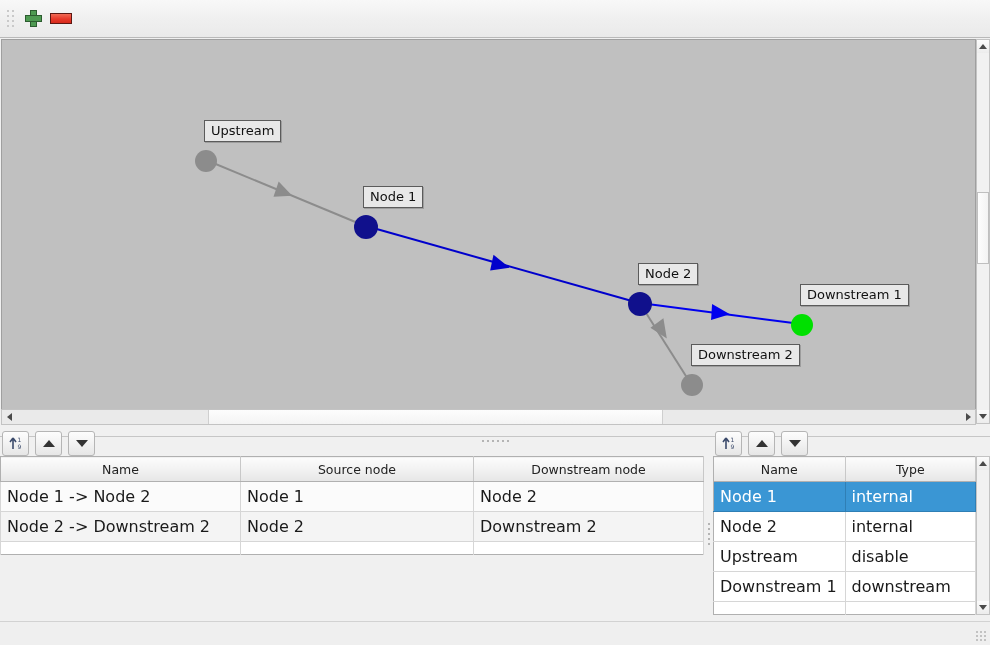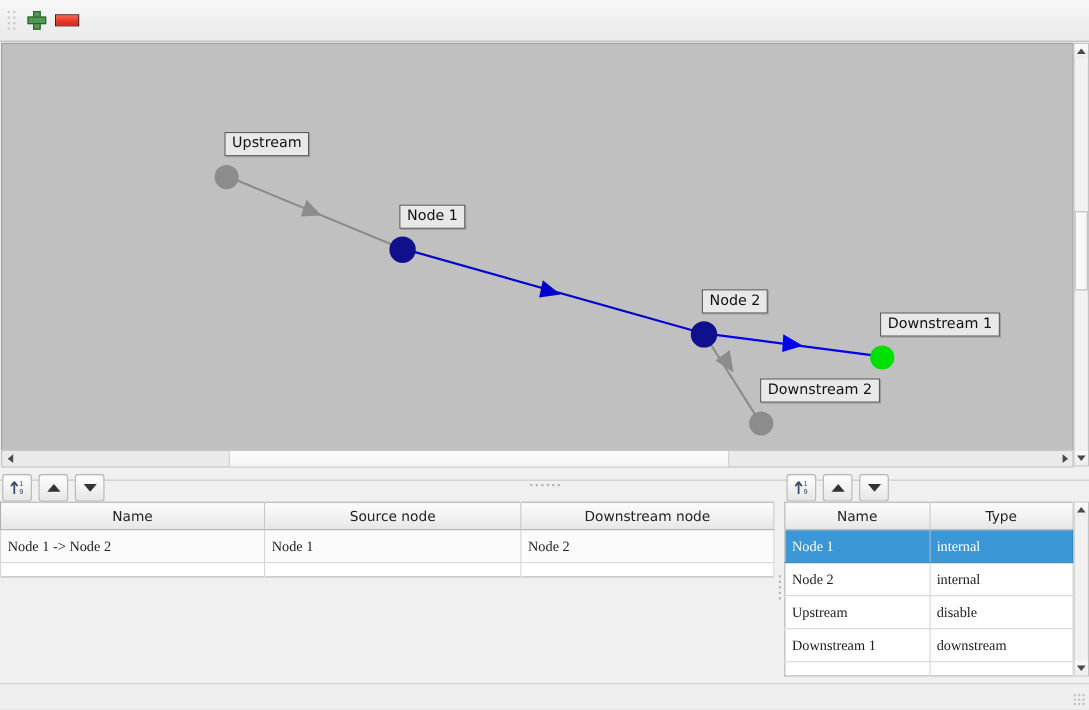--- a/index.html
+++ b/index.html
@@ -195,26 +195,25 @@
     font-size: 12.5px;
     height: 22px;
     color: #222;
     text-align: center;
   }
   table.grid td {
     border-right: 1px solid #d6d6d6;
     border-bottom: 1px solid #d6d6d6;
     height: 29px;
     padding: 0 6px;
-    font-size: 13px;
+    font-size: 16px;
     color: #1a1a1a;
     overflow: hidden;
     white-space: nowrap;
     text-overflow: ellipsis;
-    font-family: Liberation Serif, serif;
   }
   .pane-left table.grid { width: 703px; }
   .pane-left tr:nth-child(odd) td { background: #fbfbfb; }
   .pane-left tr:nth-child(even) td { background: #f4f4f4; }
   .pane-left td:first-child { border-left: 1px solid #d6d6d6; }
 
   .pane-right table.grid { width: 263px; }
   .pane-right th { font-weight: bold; }
   .pane-right td { background: #fff; }
   .pane-right tr.sel td { background: #3a96d4; color: #fff; border-right-color:#2f7fb5; border-bottom-color:#2f7fb5; }
@@ -386,20 +385,25 @@
         <th>Downstream node</th>
       </tr>
     </thead>
     <tbody>
       <tr>
         <td>Node 1 -&gt; Node 2</td>
         <td>Node 1</td>
         <td>Node 2</td>
       </tr>
       <tr>
+        <td>Node 2 -&gt; Downstream 2</td>
+        <td>Node 2</td>
+        <td>Downstream 2</td>
+      </tr>
+      <tr>
         <td style="height:12px;border-bottom:none;background:#fff"></td>
         <td style="height:12px;border-bottom:none;background:#fff"></td>
         <td style="height:12px;border-bottom:none;background:#fff"></td>
       </tr>
     </tbody>
   </table>
 </div>
 
 <div class="pane pane-right">
   <div class="pane-tools">

